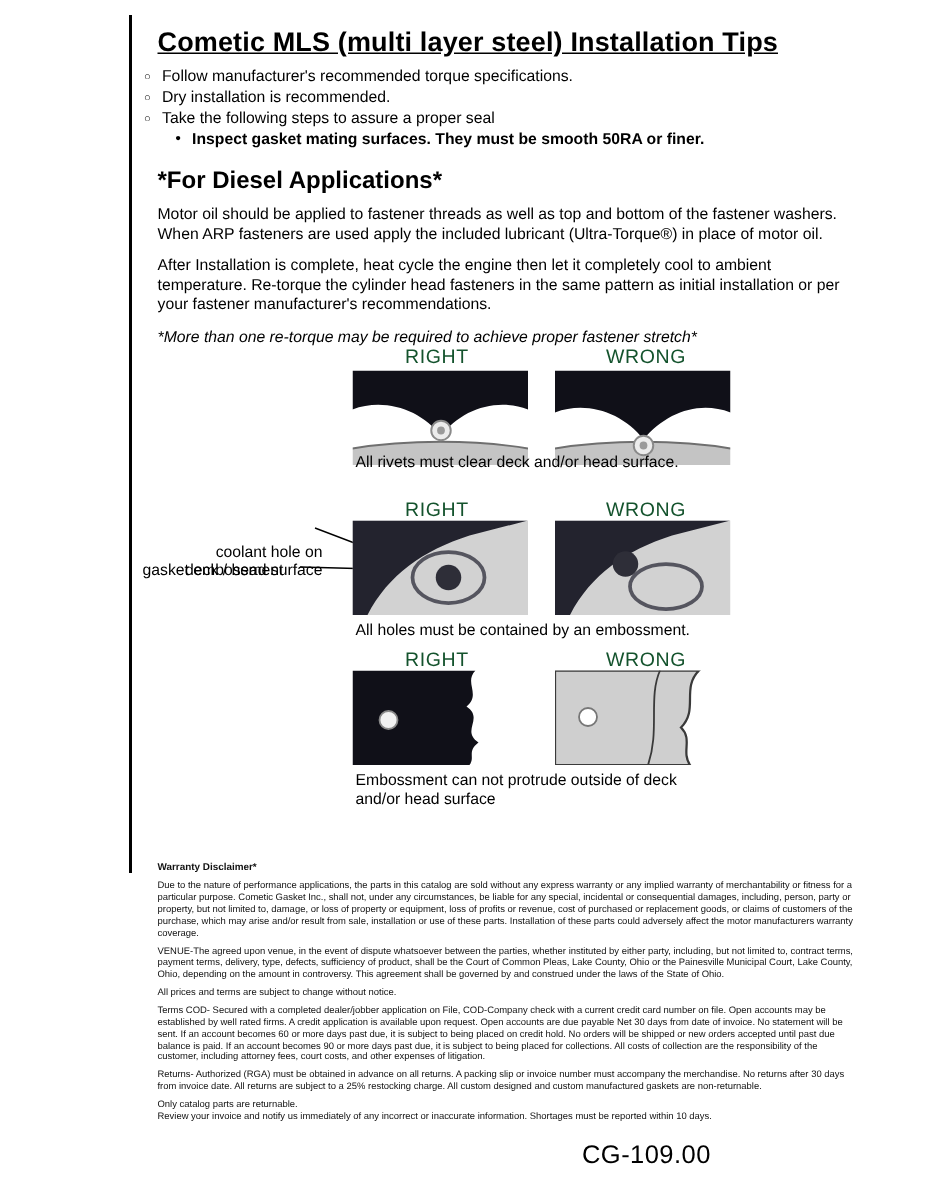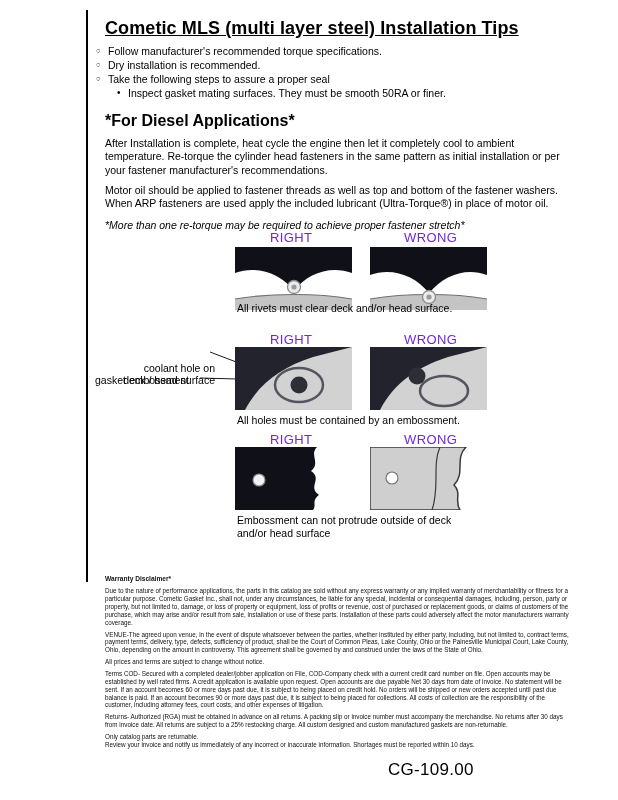--- a/index.html
+++ b/index.html
@@ -9,30 +9,30 @@
     font-family:"Liberation Sans", sans-serif; color:#000; overflow:hidden;
   }
   .left-rule { position:absolute; left:86px; top:10px; width:2px; height:572px; background:#000; }
 
   .content { position:absolute; left:105px; top:18px; width:470px; }
   .title { font-size:18px; font-weight:bold; text-decoration:underline; margin-bottom:6px; letter-spacing:0.1px; }
 
   ul.l1 { list-style:none; margin-left:-9px; font-size:10.5px; line-height:1.24; }
   ul.l1 > li { position:relative; padding-left:12px; margin-bottom:1px; }
   ul.l1 > li::before { content:"○"; position:absolute; left:0; top:1px; font-size:7.5px; }
-  ul.l2 { list-style:none; margin-left:9px; margin-top:1px; }
+  ul.l2 { list-style:none; margin-left:9px; margin-top:1px;font-weight:bold; }
   ul.l2 > li { position:relative; padding-left:11px; margin-bottom:1px; }
   ul.l2 > li::before { content:"•"; position:absolute; left:0; top:0; font-size:10px; }
 
   .diesel-heading { margin-top:12px; font-size:16px; font-weight:bold; }
   .para { margin-top:7px; font-size:10.5px; line-height:1.26; width:458px; }
   .note { margin-top:9px; font-size:10.5px;font-style:italic; }
 
   .diagram-section { position:absolute; left:0; top:228px; width:618px; height:312px; }
-  .dg-label { position:absolute; font-size:13px; color:#6d28d9; letter-spacing:0.4px; }
+  .dg-label { position:absolute; font-size:13px; color:#14532d; letter-spacing:0.4px; }
   .dg-img { position:absolute; width:117px; height:63px; }
   .dg-img svg { display:block; width:100%; height:100%; }
   .dg-caption { position:absolute; font-size:10.5px; line-height:1.25; }
   .callout { position:absolute; font-size:10.5px; line-height:1.15; text-align:right; }
   .pointer-lines { position:absolute; pointer-events:none; }
 
   .disclaimer { position:absolute; left:105px; top:575px; width:468px; font-size:6.3px; line-height:1.25; color:#111; }
   .disclaimer .head { font-weight:bold; font-size:6.6px; margin-bottom:4px; }
   .disclaimer p { margin-bottom:4px; }
   .disclaimer p.tight { margin-bottom:0.5px; }
@@ -53,22 +53,22 @@
       <li>Dry installation is recommended.</li>
       <li>
         <span>Take the following steps to assure a proper seal</span>
         <ul class="l2">
           <li>Inspect gasket mating surfaces.  They must be smooth 50RA or finer.</li>
         </ul>
       </li>
     </ul>
 
     <div class="diesel-heading">*For Diesel Applications*</div>
+    <div class="para">Motor oil should be applied to fastener threads as well as top and bottom of the fastener washers. When ARP fasteners are used apply the included lubricant (Ultra-Torque®) in place of motor oil.</div>
     <div class="para">After Installation is complete, heat cycle the engine then let it completely cool to ambient temperature. Re-torque the cylinder head fasteners in the same pattern as initial installation or per your fastener manufacturer's recommendations.</div>
-    <div class="para">Motor oil should be applied to fastener threads as well as top and bottom of the fastener washers. When ARP fasteners are used apply the included lubricant (Ultra-Torque®) in place of motor oil.</div>
     <div class="note">*More than one re-torque may be required to achieve proper fastener stretch*</div>
   </div>
 
   <div class="diagram-section">
 
     <div class="dg-label" style="left:270px; top:2px;">RIGHT</div>
     <div class="dg-label" style="left:404px; top:2px;">WRONG</div>
 
     <div class="dg-img" style="left:235px; top:19px;">
       <svg viewBox="0 0 117 63" xmlns="http://www.w3.org/2000/svg">

